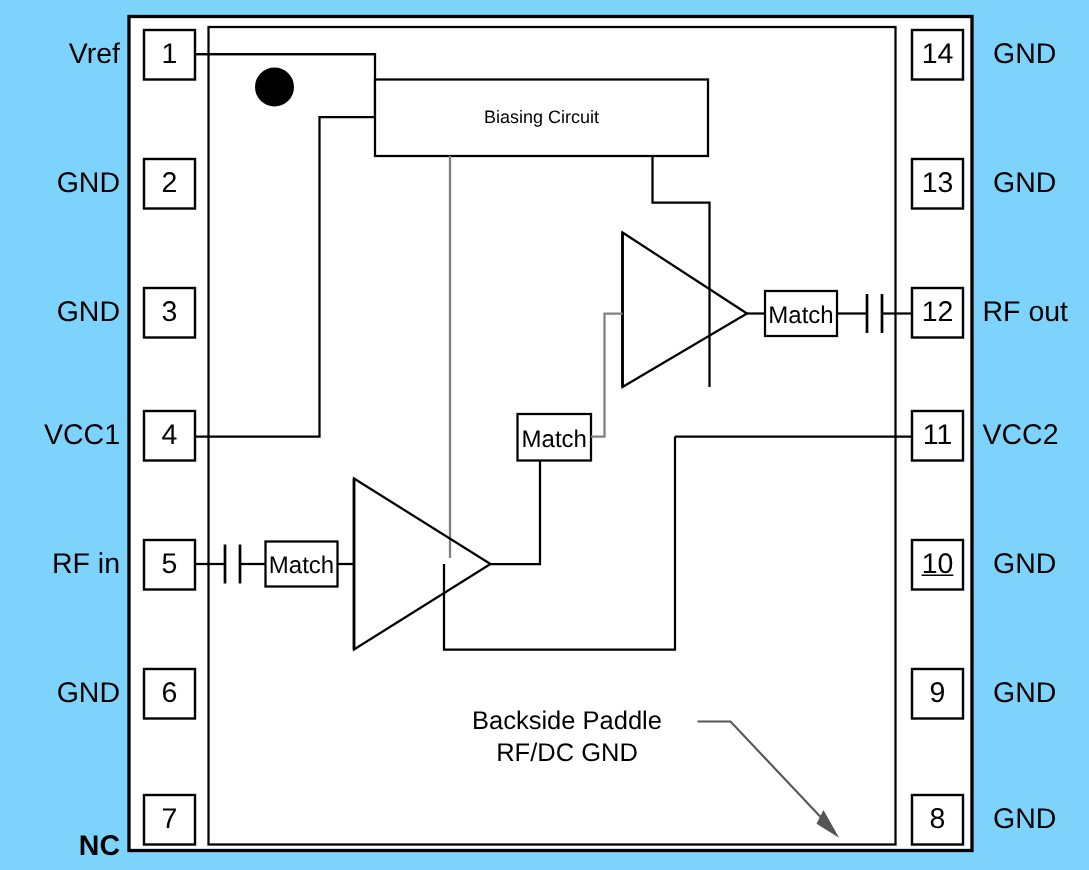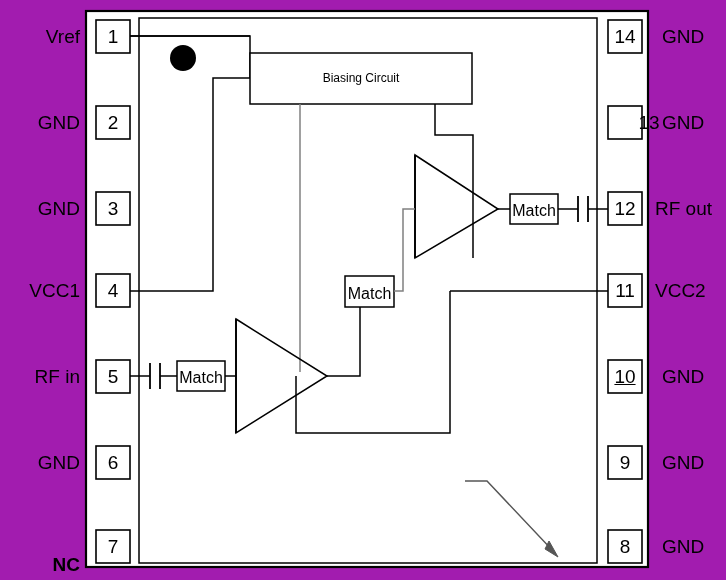--- a/index.html
+++ b/index.html
@@ -11,21 +11,21 @@
   body {
     font-family: "Liberation Sans", sans-serif;
     width: 726px;
     height: 580px;
     overflow: hidden;
   }
   #stage {
     position: relative;
     width: 726px;
     height: 580px;
-    background: #a21caf;
+    background: #7dd3fc;
   }
   #diagram {
     position: absolute;
     left: 0;
     top: 0;
     width: 726px;
     height: 580px;
   }
   
   .pin-label {
@@ -165,34 +165,38 @@
 
   <div class="pin-number" style="left:96px; top:27px; width:34px;">1</div>
   <div class="pin-number" style="left:96px; top:113px; width:34px;">2</div>
   <div class="pin-number" style="left:96px; top:199px; width:34px;">3</div>
   <div class="pin-number" style="left:96px; top:281px; width:34px;">4</div>
   <div class="pin-number" style="left:96px; top:367px; width:34px;">5</div>
   <div class="pin-number" style="left:96px; top:453px; width:34px;">6</div>
   <div class="pin-number" style="left:96px; top:537px; width:34px;">7</div>
 
   <div class="pin-number" style="left:608px; top:27px; width:34px;">14</div>
-  <div class="pin-number" style="left:608px; top:113px; width:34px;padding-left:24px;">13</div>
+  <div class="pin-number" style="left:608px; top:113px; width:34px;">13</div>
   <div class="pin-number" style="left:608px; top:199px; width:34px;">12</div>
   <div class="pin-number" style="left:608px; top:281px; width:34px;text-align:center;">11</div>
   <div class="pin-number" style="left:608px; top:367px; width:34px;text-decoration:underline;">10</div>
   <div class="pin-number" style="left:608px; top:453px; width:34px;">9</div>
   <div class="pin-number" style="left:608px; top:537px; width:34px;">8</div>
 
   <div class="pin-label right" style="left:662px; top:27px; width:70px;">GND</div>
   <div class="pin-label right" style="left:662px; top:113px; width:70px;">GND</div>
   <div class="pin-label right" style="left:655px; top:199px; width:80px;">RF out</div>
   <div class="pin-label right" style="left:655px; top:281px; width:80px;">VCC2</div>
   <div class="pin-label right" style="left:662px; top:367px; width:70px;">GND</div>
   <div class="pin-label right" style="left:662px; top:453px; width:70px;">GND</div>
   <div class="pin-label right" style="left:662px; top:537px; width:70px;">GND</div>
 
   <div class="block-label bias-label" style="left:250px; top:72px; width:222px;">Biasing Circuit</div>
   <div class="block-label" style="left:177px; top:370px; width:48px;">Match</div>
   <div class="block-label" style="left:345px; top:286px; width:49px;">Match</div>
   <div class="block-label" style="left:510px; top:203px; width:48px;">Match</div>
 
+  <div class="annotation" style="left:288px; top:470px; width:180px;">
+    <div>Backside Paddle</div>
+    <div>RF/DC GND</div>
+  </div>
 
 </div>
 
 </body></html>

